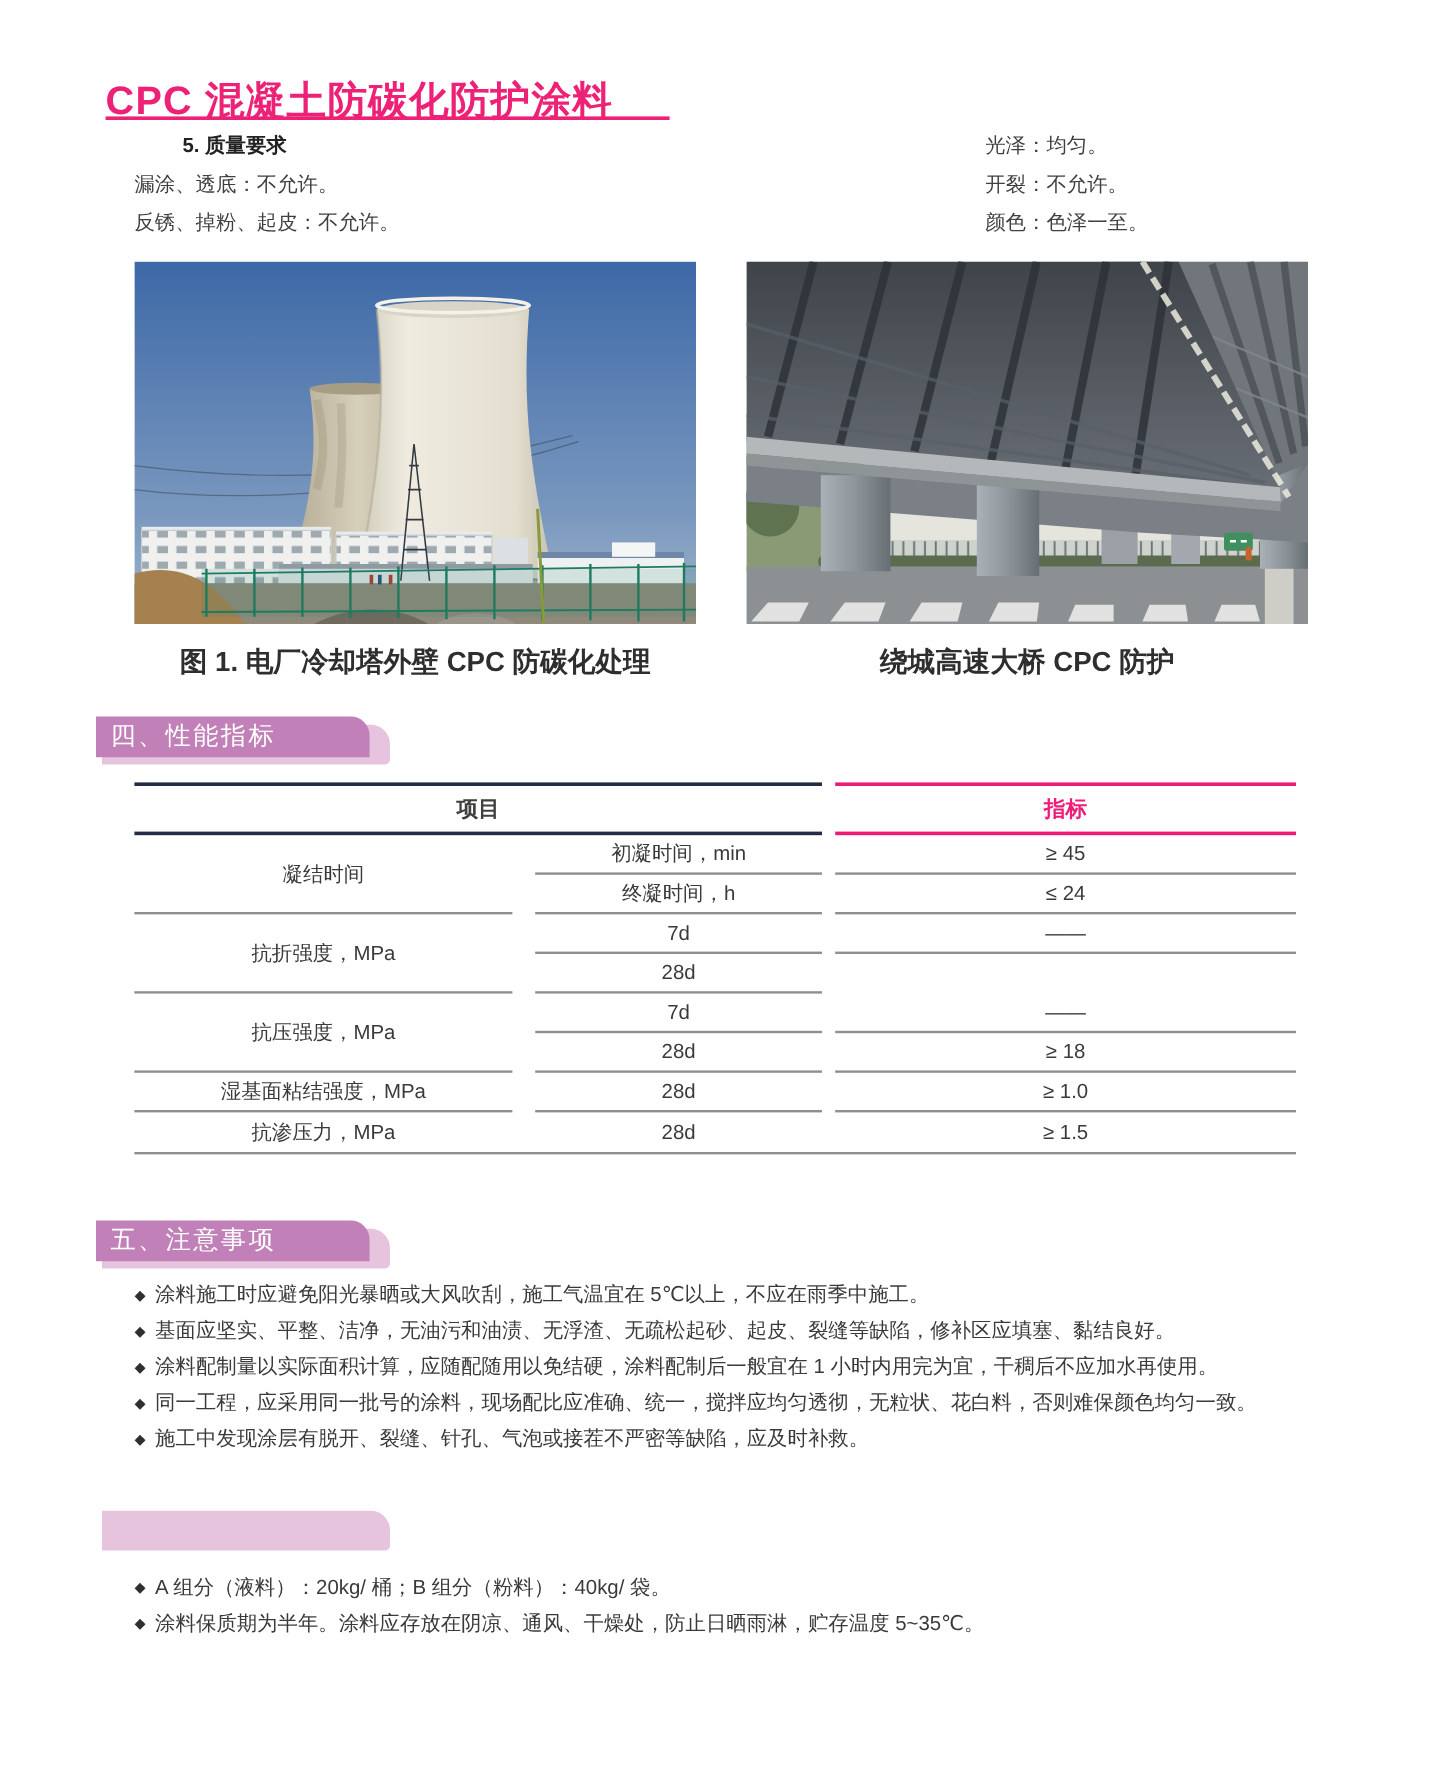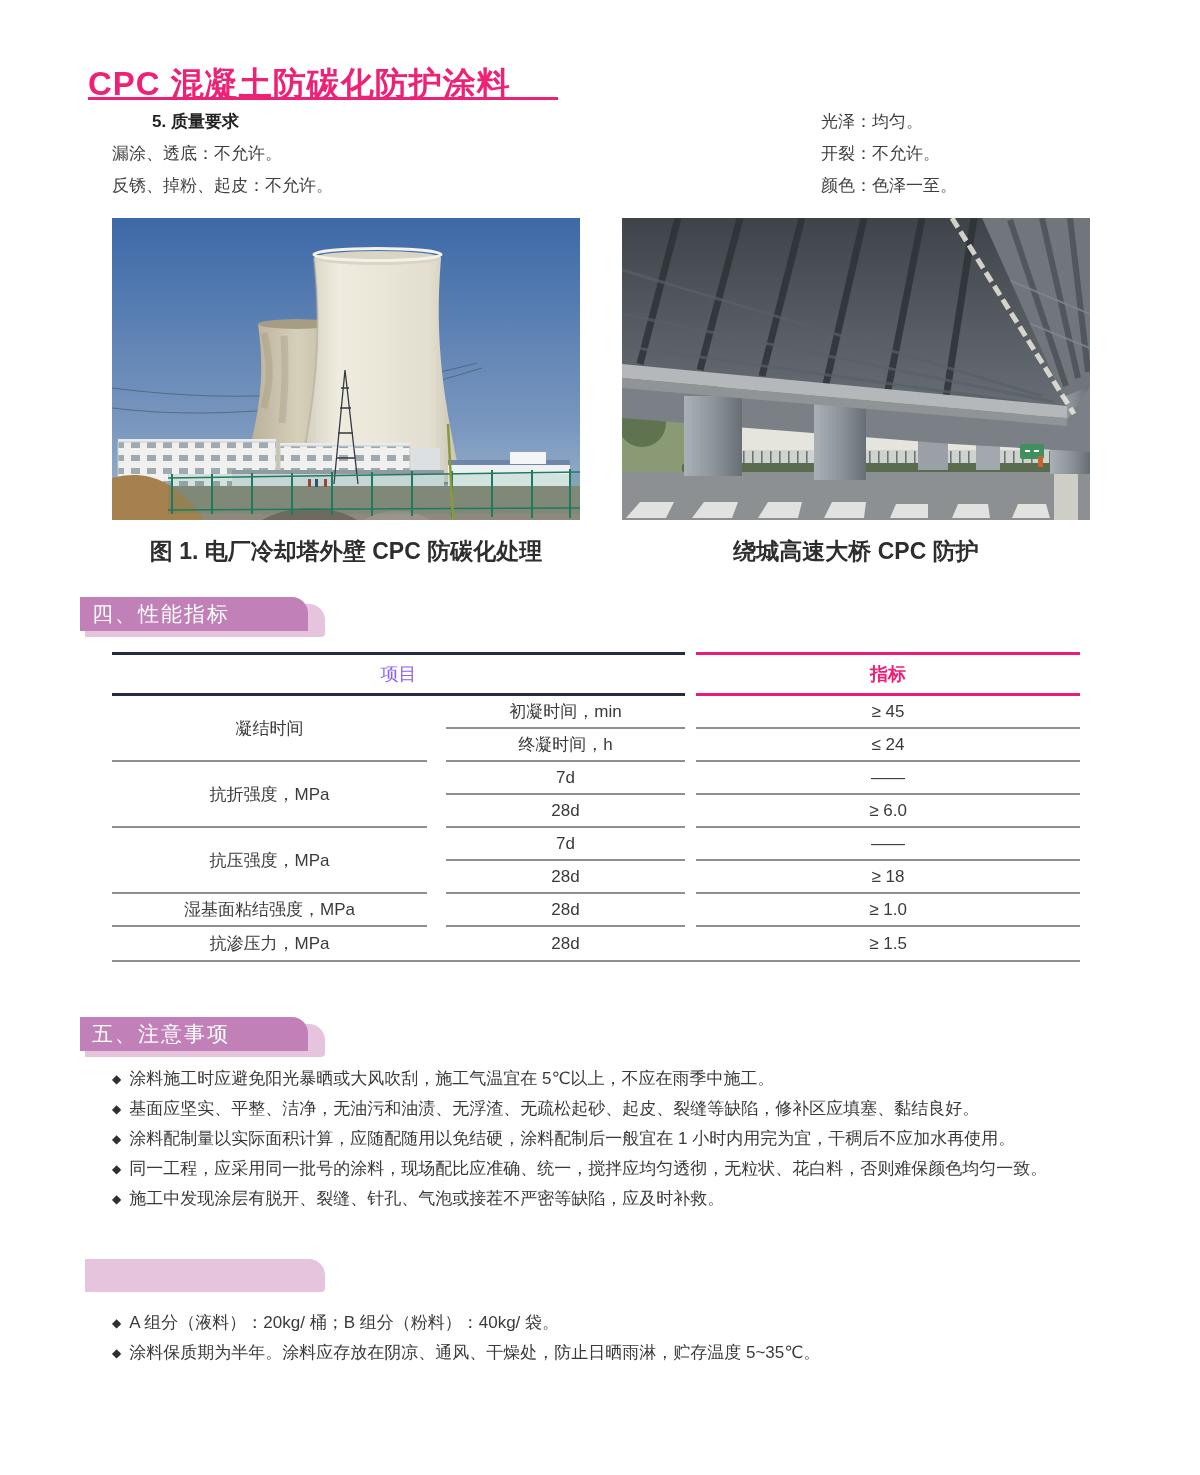--- a/index.html
+++ b/index.html
@@ -50,21 +50,21 @@
     display:grid;
     grid-template-columns:315px 19px 239px 11px 384px;
     grid-template-rows:44px repeat(8,33px);
     border-bottom:2px solid #8f8f8f;
     font-size:17px; color:#3a3a3a;
   }
   .ptable .cell { display:flex; align-items:center; justify-content:center; box-sizing:border-box; }
   .th-left {
     grid-column:1/4; grid-row:1;
     border-top:3px solid #232c42; border-bottom:3px solid #232c42;
-    color:#8b5cf6; font-weight:normal; font-size:18px;
+    color:#404040; font-weight:bold; font-size:18px;
   }
   .th-right {
     grid-column:5/6; grid-row:1;
     border-top:3px solid #ed1a78; border-bottom:3px solid #ed1a78;
     color:#ed1e78; font-weight:bold; font-size:18px;
   }
   .c-cat { grid-column:1; }
   .c-sub { grid-column:3; }
   .c-val { grid-column:5; }
   .bb { border-bottom:2px solid #8f8f8f; }
@@ -259,21 +259,20 @@
     <div class="cell c-val bb" style="grid-row:2">≥ 45</div>
 
     <div class="cell c-sub bb" style="grid-row:3">终凝时间，h</div>
     <div class="cell c-val bb" style="grid-row:3">≤ 24</div>
 
     <div class="cell c-cat bb" style="grid-row:4/6">抗折强度，MPa</div>
     <div class="cell c-sub bb" style="grid-row:4">7d</div>
     <div class="cell c-val bb" style="grid-row:4">——</div>
 
     <div class="cell c-sub bb" style="grid-row:5">28d</div>
-    <div class="cell c-val bb" style="grid-row:5">≥ 6.0</div>
 
     <div class="cell c-cat bb" style="grid-row:6/8">抗压强度，MPa</div>
     <div class="cell c-sub bb" style="grid-row:6">7d</div>
     <div class="cell c-val bb" style="grid-row:6">——</div>
 
     <div class="cell c-sub bb" style="grid-row:7">28d</div>
     <div class="cell c-val bb" style="grid-row:7">≥ 18</div>
 
     <div class="cell c-cat bb" style="grid-row:8">湿基面粘结强度，MPa</div>
     <div class="cell c-sub bb" style="grid-row:8">28d</div>

